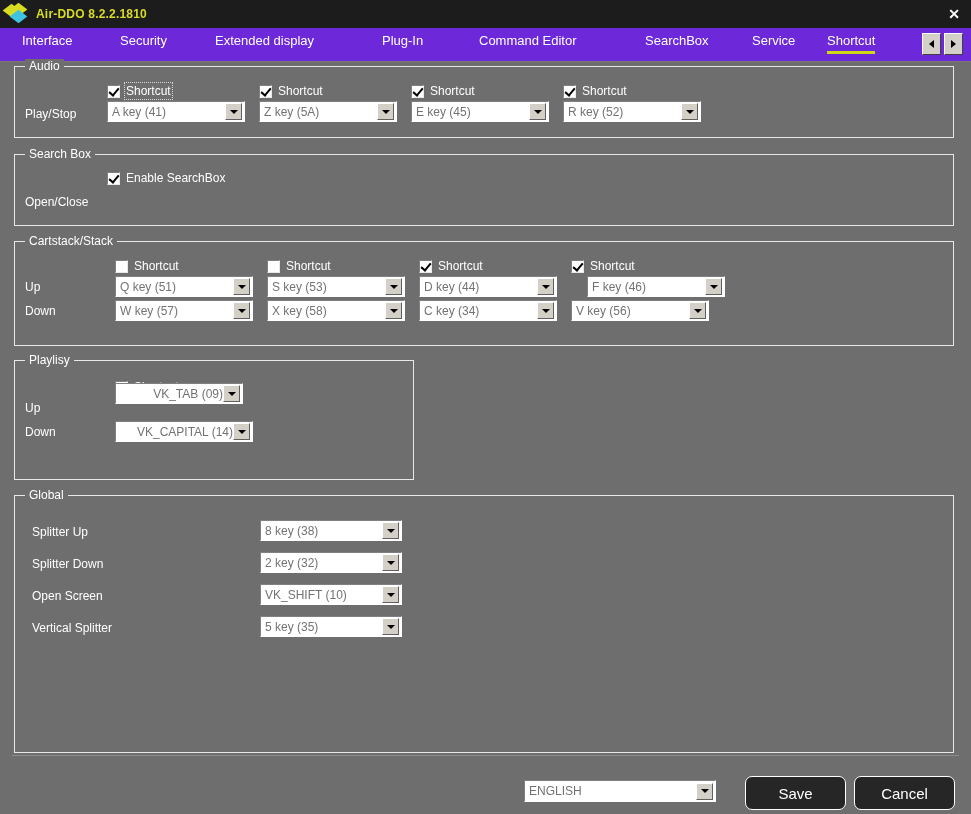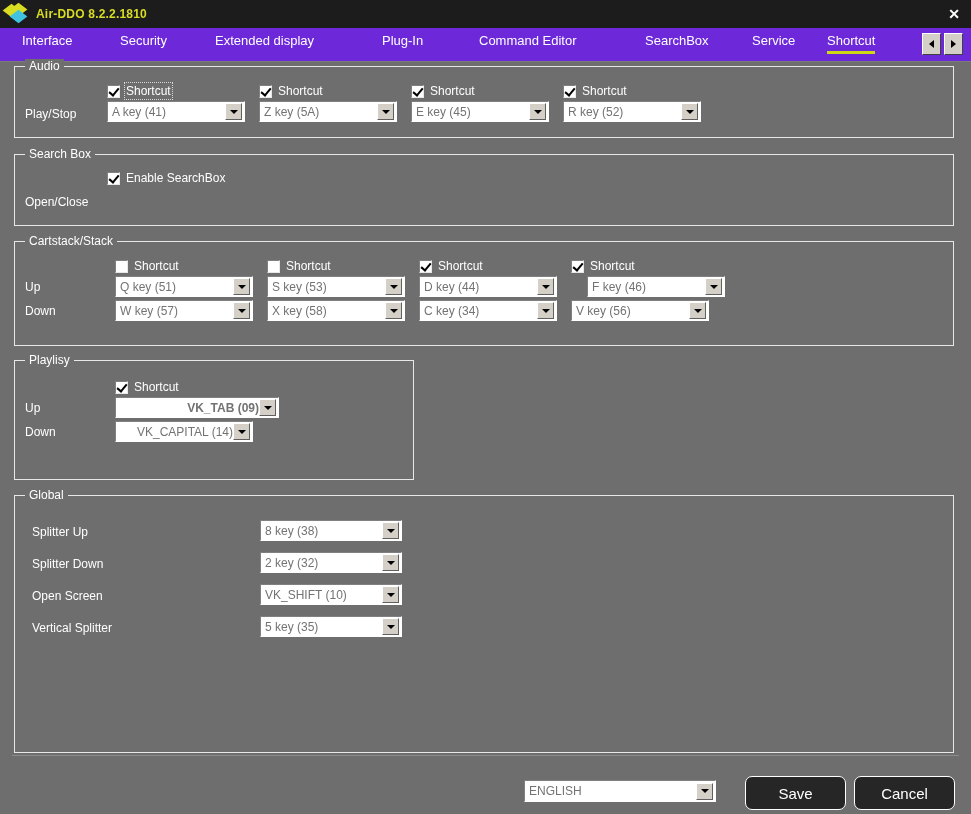--- a/index.html
+++ b/index.html
@@ -411,21 +411,21 @@
 <div class="group" style="left:14px; top:360px; width:400px; height:120px;text-align:right;">
   <div class="group-title">Playlisy</div>
 
   <div class="row-label" style="left:10px; top:40px;">Up</div>
   <div class="row-label" style="left:10px; top:64px;">Down</div>
 
   <div class="chk-wrap" style="left:100px; top:19px;">
     <span class="chk checked"></span>
     <span class="chk-label">Shortcut</span>
   </div>
-  <div class="combo" style="left:100px; top:36px; width:164px;font-weight:bold;">
+  <div class="combo" style="left:100px; top:22px; width:128px;">
     <span class="val">VK_TAB (09)</span>
     <span class="arrow"></span>
   </div>
   <div class="combo" style="left:100px; top:60px; width:138px;">
     <span class="val">VK_CAPITAL (14)</span>
     <span class="arrow"></span>
   </div>
 </div>
 
 <div class="group" style="left:14px; top:495px; width:940px; height:258px;">

